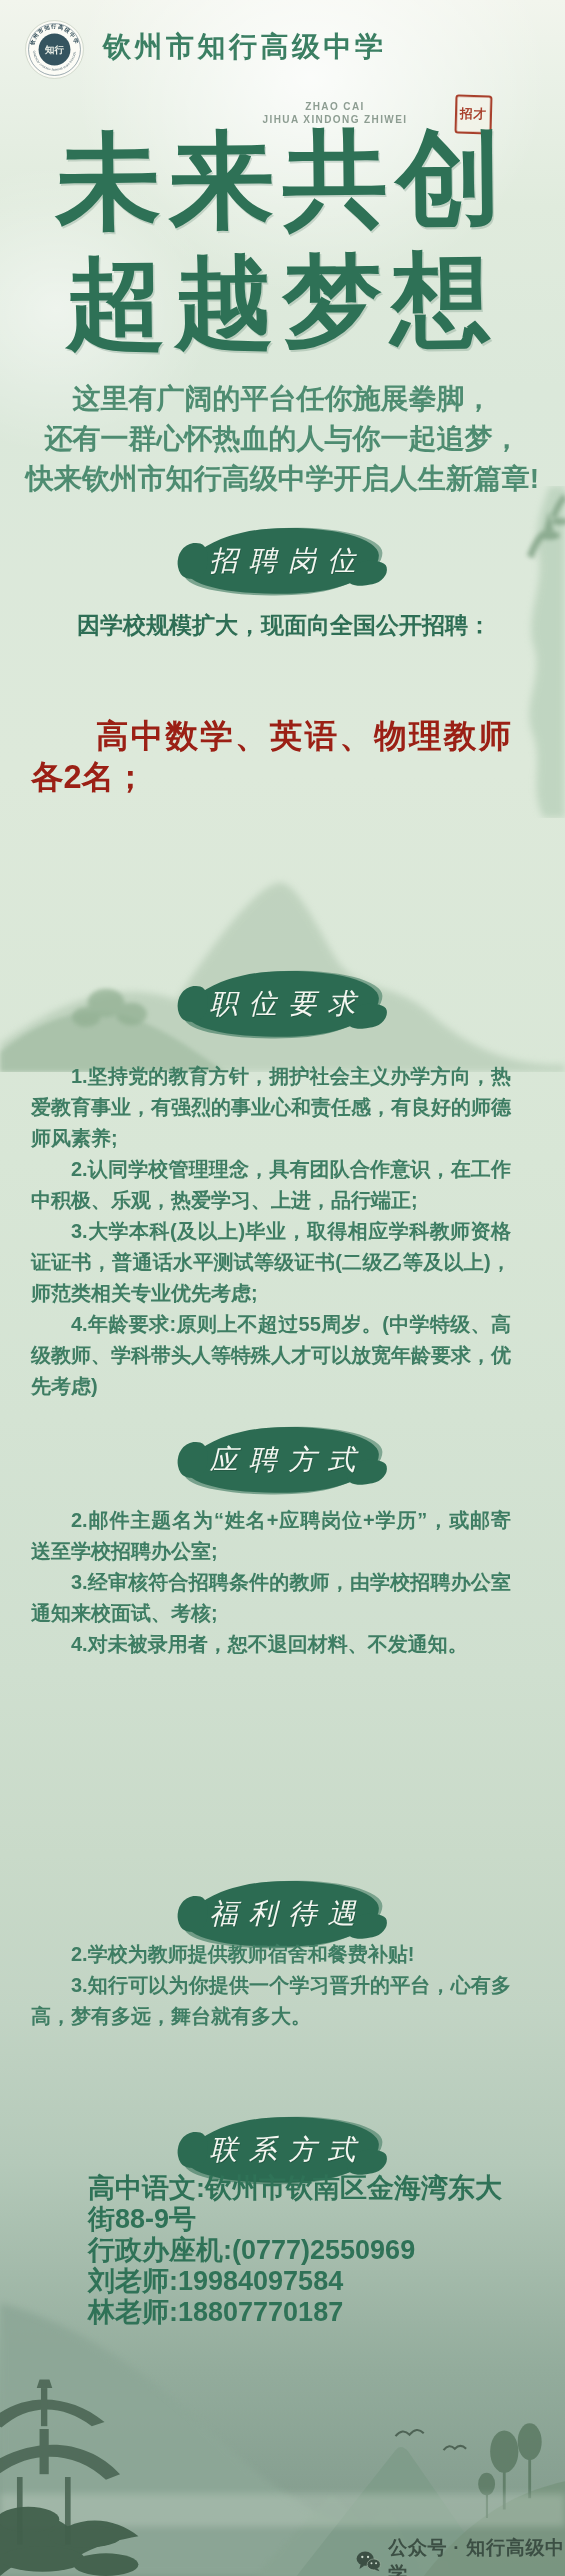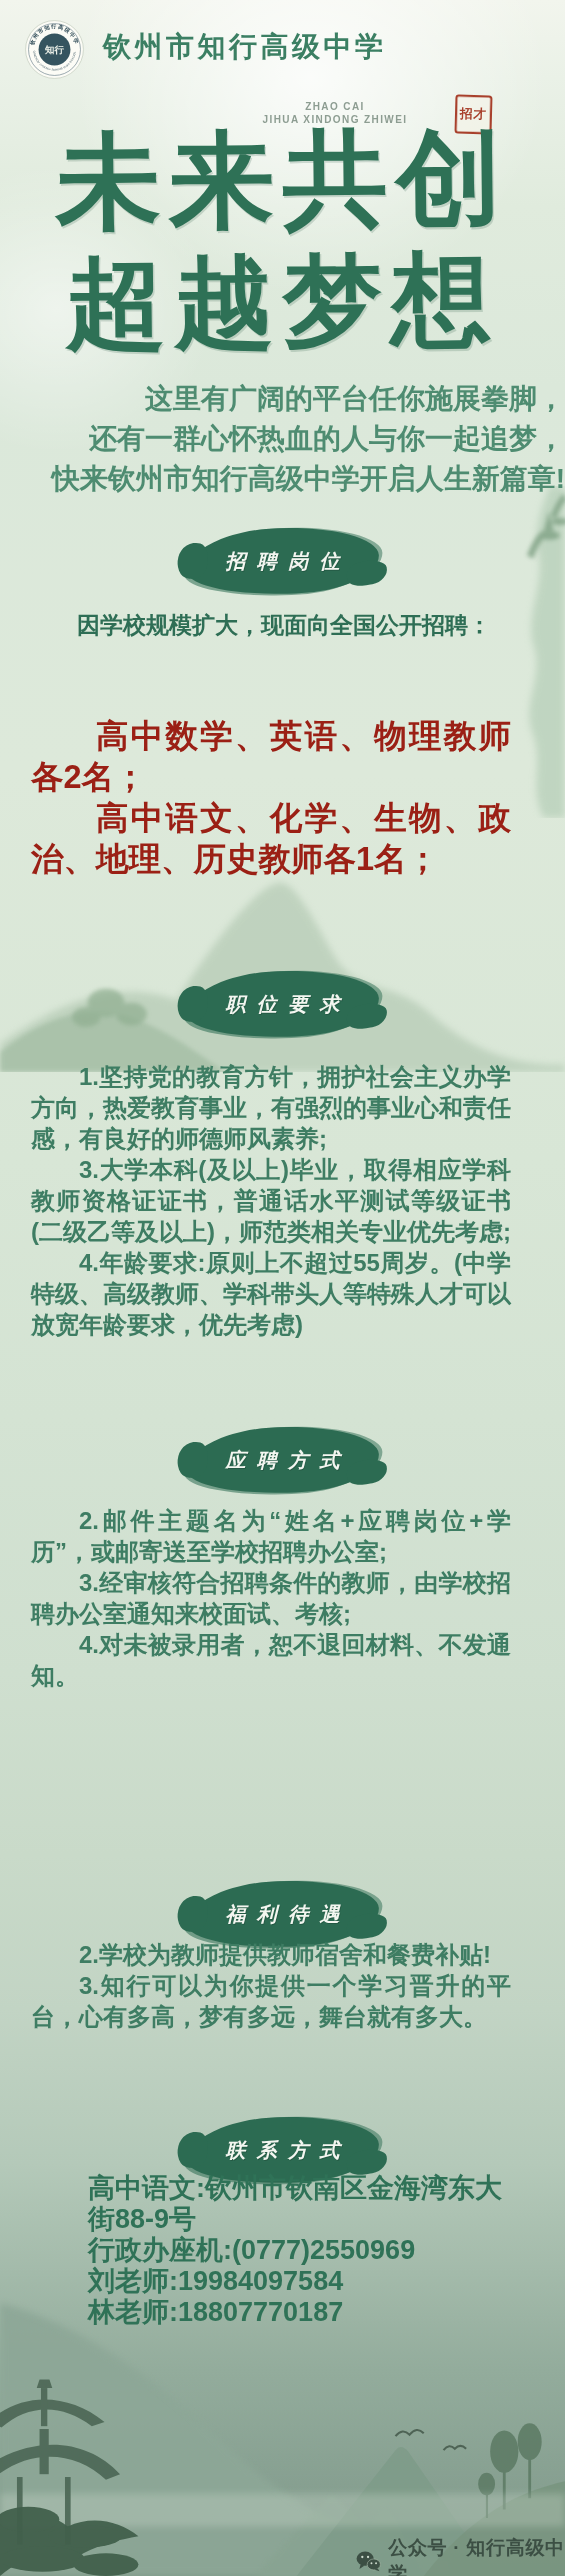--- a/index.html
+++ b/index.html
@@ -47,21 +47,21 @@
     left:0; width:565px; text-align:center; margin:0; z-index:2;
     font-family:"DejaVu Serif","Liberation Serif",serif;
     font-weight:900; color:#2e7156; letter-spacing:8.5px; line-height:1.05;
     text-shadow:1.4px 2.1px 0 rgba(34,84,62,.18);
     transform:rotate(-0.6deg);
   }
   .title-1 { top:124px; font-size:105px; }
   .title-2 { top:249px; font-size:100px; }
 
   .intro {
-    top:379px; left:0; width:565px; text-align:right; z-index:2;
+    top:379px; left:0; width:565px; text-align:center; z-index:2;
     font-size:28px; line-height:40px; font-weight:600; color:#4e8c71;
   }
   .intro p { margin:0; }
 
   
   .badge { position:absolute; left:50%; transform:translateX(-50%); width:192px; height:66px; z-index:2; }
   .badge .blob {
     position:absolute; inset:0; background:#2c6b52;
     border-radius:48% 52% 44% 56% / 62% 46% 54% 38%;
     transform:rotate(-2deg);
@@ -71,31 +71,31 @@
     content:""; position:absolute; left:-9.2px; top:11.3px; width:30px; height:37px;
     background:#2c6b52; border-radius:60% 40% 55% 45% / 50% 60% 40% 50%; transform:rotate(16deg);
   }
   .badge .blob::after {
     content:""; position:absolute; right:-7.8px; bottom:5.7px; width:41px; height:24px;
     background:#2c6b52; border-radius:40% 60% 45% 55% / 55% 45% 60% 40%; transform:rotate(-10deg);
   }
   .badge .badge-label {
     position:absolute; inset:0; display:flex; align-items:center; justify-content:center;
     padding-left:11.3px;
-    font-family:"DejaVu Serif",serif; font-style:italic; font-weight:700;
-    font-size:20px; letter-spacing:11.3px; color:#f3f6f0;
+    font-family:"DejaVu Serif",serif; font-style:italic; font-weight:400;
+    font-size:28px; letter-spacing:11.3px; color:#f3f6f0;
     text-shadow:0.7px 0.7px 0 rgba(20,50,38,.3);
   }
 
   
   .para { position:absolute; left:31px; width:480px; z-index:2; }
   .para p { margin:0; text-indent:2em; text-align:justify; }
   .lead  { top:605px;  font-size:23px; line-height:40px; font-weight:700; color:#2e6e55; }
   .roles { top:716px; font-size:32.5px; line-height:41px; font-weight:700; color:#9b2015; }
-  .body-list { font-size:24px; line-height:31px; font-weight:700; color:#3e7d63; }
+  .body-list { font-size:20px; line-height:31px; font-weight:700; color:#3e7d63; }
   .req { top:1061px; }
   .app { top:1505px; }
   .ben { top:1939px; }
   .contact { top:2173px; left:88px; width:438px; font-size:27px; line-height:31px; font-weight:700; color:#2f7257; }
   .contact p { text-indent:0; text-align:left; }
 
   
   .footer {
     top:2535px; left:356px; z-index:3; display:flex; align-items:center; gap:7px;
     color:#3c4f44; font-size:19px; font-weight:600; letter-spacing:0.7px;
@@ -203,30 +203,30 @@
     <div class="blob"></div>
     <div class="badge-label">招聘岗位</div>
   </div>
 
   <div class="para lead">
     <p>因学校规模扩大，现面向全国公开招聘：</p>
   </div>
 
   <div class="para roles">
     <p>高中数学、英语、物理教师各2名；</p>
-    <p>高中语文、化学、生物、政治、地理、历史教师各1名；</p>
   </div>
 
   <div class="badge" style="top:971px">
     <div class="blob"></div>
     <div class="badge-label">职位要求</div>
   </div>
 
   <div class="para body-list req">
     <p>1.坚持党的教育方针，拥护社会主义办学方向，热爱教育事业，有强烈的事业心和责任感，有良好的师德师风素养;</p>
+    <p>2.认同学校管理理念，具有团队合作意识，在工作中积极、乐观，热爱学习、上进，品行端正;</p>
     <p>3.大学本科(及以上)毕业，取得相应学科教师资格证证书，普通话水平测试等级证书(二级乙等及以上)，师范类相关专业优先考虑;</p>
     <p>4.年龄要求:原则上不超过55周岁。(中学特级、高级教师、学科带头人等特殊人才可以放宽年龄要求，优先考虑)</p>
   </div>
 
   <div class="badge" style="top:1427px">
     <div class="blob"></div>
     <div class="badge-label">应聘方式</div>
   </div>
 
   <div class="para body-list app">

